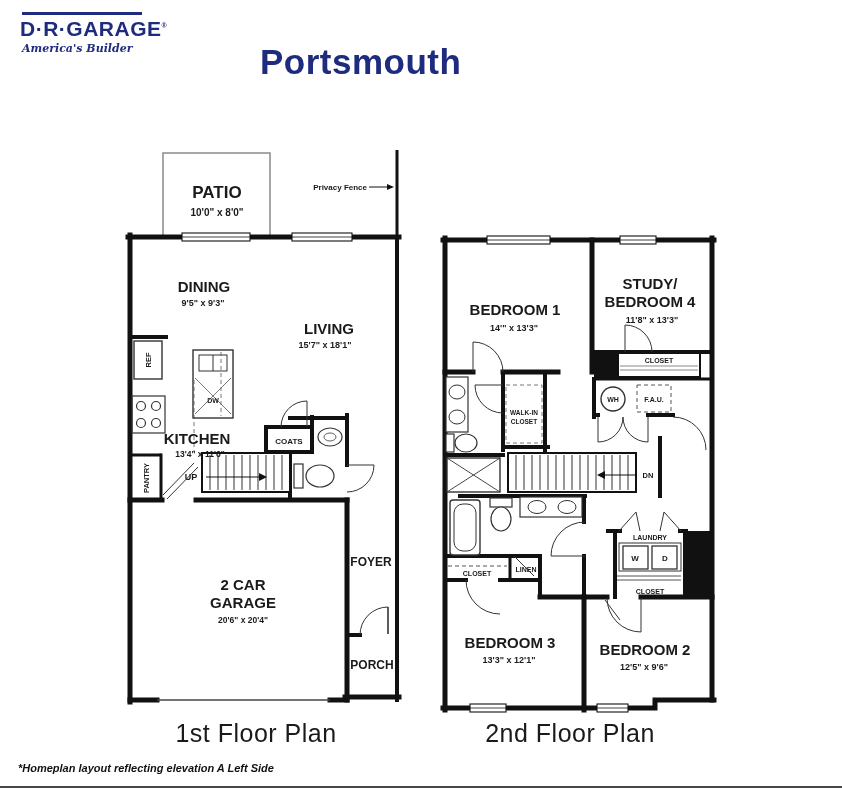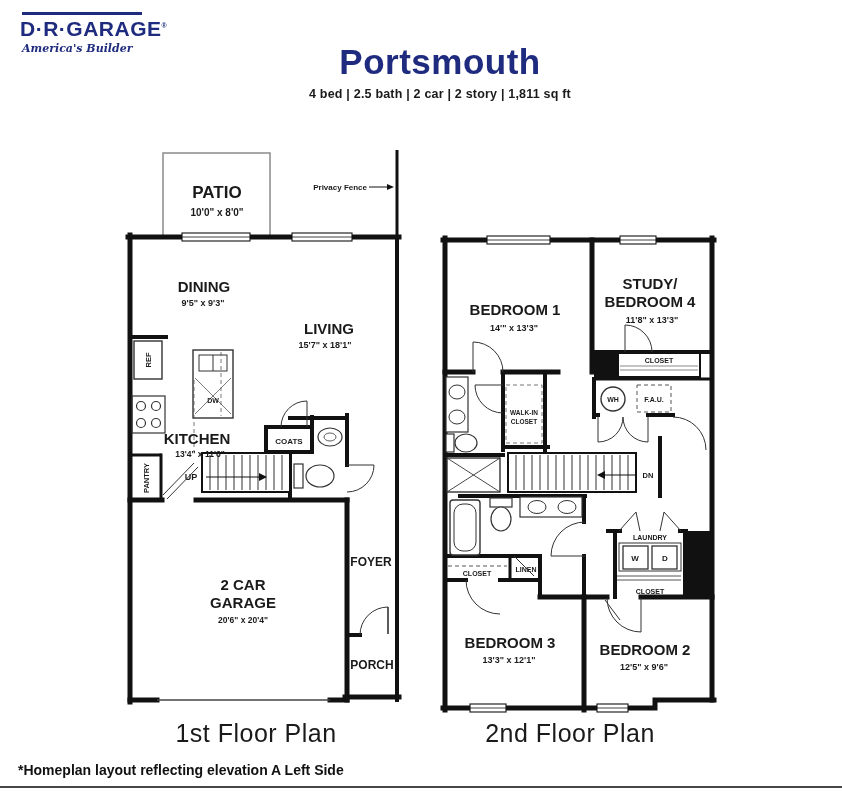--- a/index.html
+++ b/index.html
@@ -5,48 +5,47 @@
   html,body{margin:0;padding:0;background:#fff;}
   .page{position:relative;width:842px;height:792px;background:#ffffff;overflow:hidden;
         font-family:"Liberation Sans",sans-serif;}
   
   .logo{position:absolute;left:20px;top:12px;width:150px;color:#1e2b7e;}
   .logo-rule{width:120px;height:3px;background:#1e2b7e;margin-left:2px;}
   .logo-name{font-weight:bold;font-size:21px;letter-spacing:.5px;margin-top:2px;white-space:nowrap;}
   .logo-name sup{font-size:7px;vertical-align:super;}
   .logo-tagline{font-family:"DejaVu Serif",serif;font-style:italic;font-weight:bold;
                 font-size:11px;margin-top:1px;margin-left:2px;white-space:nowrap;}
-  .title-block{position:absolute;left:260px;top:44px;width:360px;text-align:center;}
+  .title-block{position:absolute;left:260px;top:44px;width:360px;text-align:left;}
   .plan-title{color:#1e2b7e;font-weight:bold;font-size:35px;letter-spacing:.5px;line-height:1;}
   .plan-specs{color:#1a1a1a;font-weight:bold;font-size:12.5px;margin-top:8px;letter-spacing:.2px;}
   
   svg text{font-family:"Liberation Sans",sans-serif;fill:#1a1a1a;}
   .room{font-weight:bold;text-anchor:middle;}
   .dims{font-weight:bold;text-anchor:middle;}
   .tiny{font-weight:bold;text-anchor:middle;}
   .caption{font-weight:normal;text-anchor:middle;letter-spacing:.5px;}
   
-  .footnote{position:absolute;left:18px;top:762px;font-size:14px;font-weight:bold;
-            color:#111;}
+  .footnote{position:absolute;left:18px;top:762px;font-size:11px;font-weight:bold;
+            font-style:italic;color:#111;}
   .bottom-rule{position:absolute;left:0;top:786px;width:842px;height:2px;background:#474747;}
 </style>
 </head>
 <body>
 
 <div class="page">
 
   <div class="logo">
     <div class="logo-rule"></div>
     <div class="logo-name"><span>D·R·GARAGE</span><sup>®</sup></div>
     <div class="logo-tagline">America's Builder</div>
   </div>
 
   <div class="title-block">
     <div class="plan-title">Portsmouth</div>
-    <div class="plan-specs">4 bed | 2.5 bath | 2 car | 2 story | 1,811 sq ft</div>
   </div>
 
   <svg width="842" height="792" viewBox="0 0 842 792" style="position:absolute;left:0;top:0">
 
     <g>
 
       <rect x="163" y="153" width="107" height="84" fill="#fff" stroke="#8a8a8a" stroke-width="1.5"></rect>
       <text class="room" x="217" y="198" font-size="17">PATIO</text>
       <text class="dims" x="217" y="216" font-size="10">10'0" x 8'0"</text>
 

